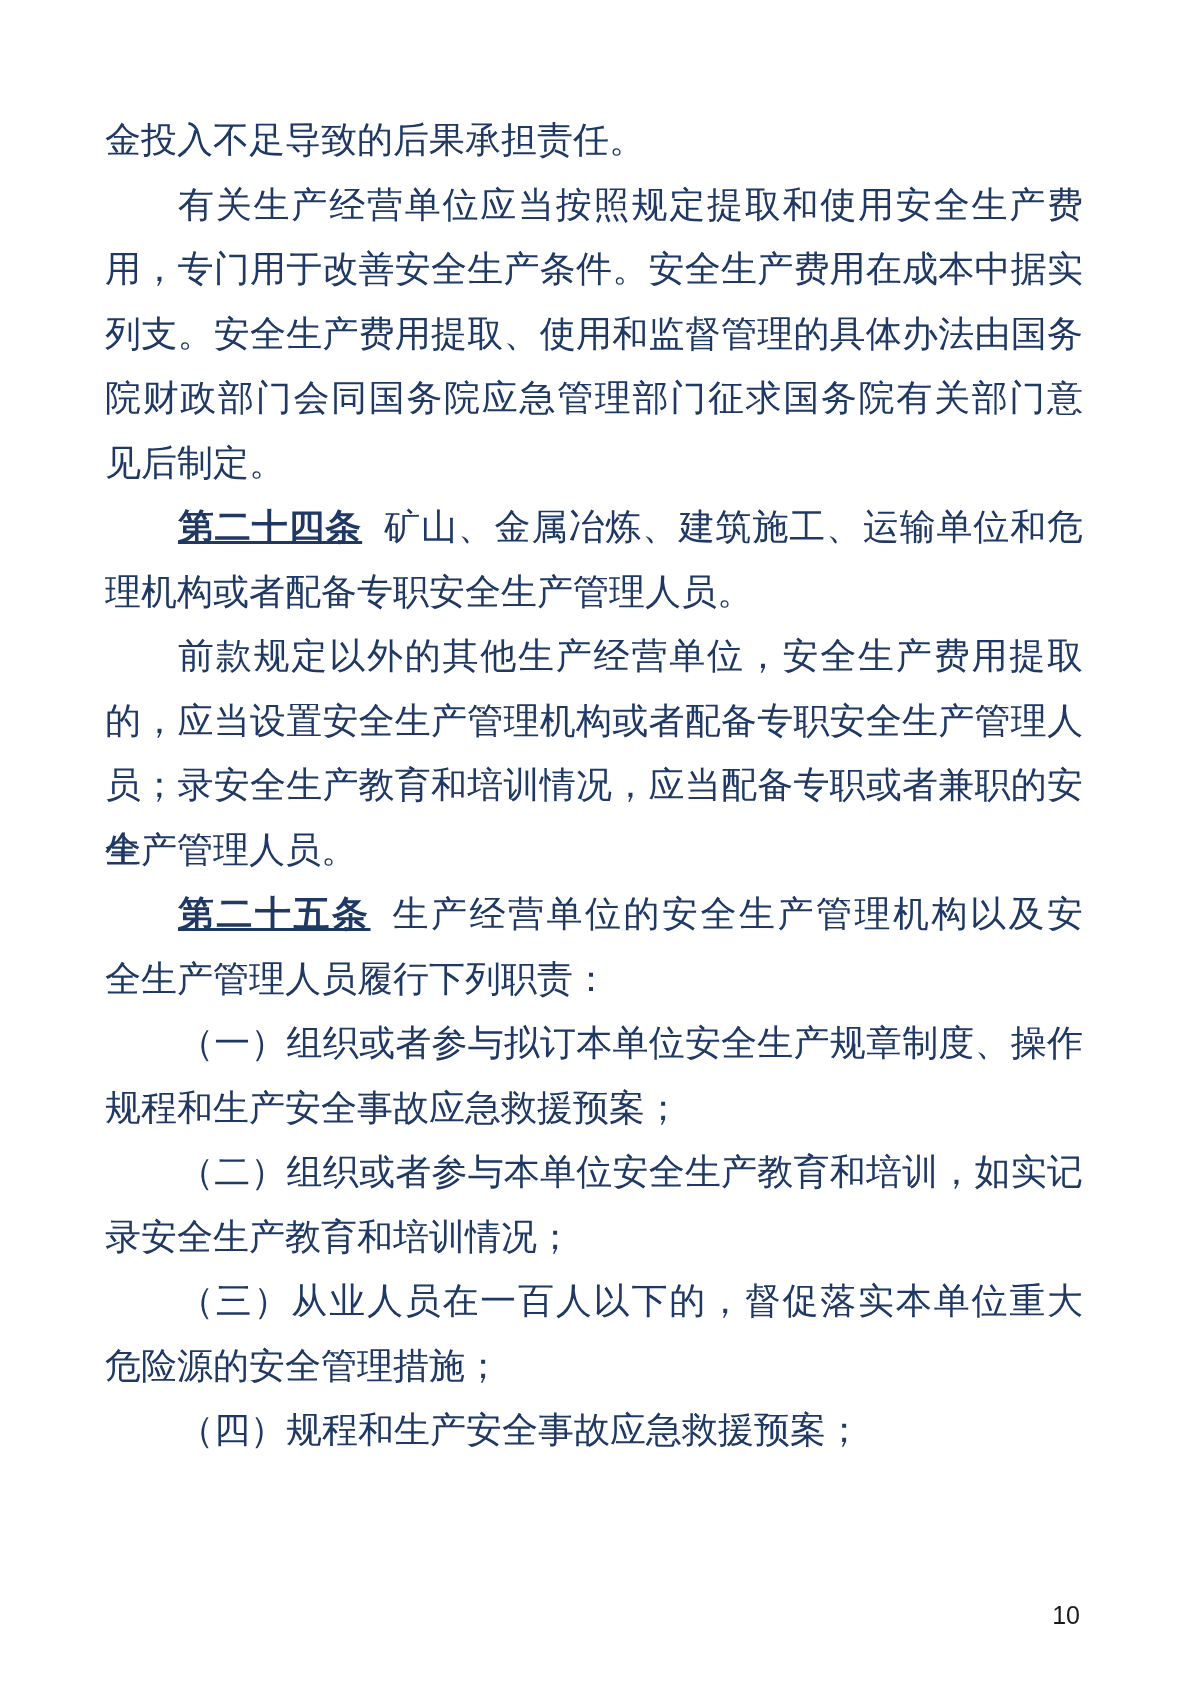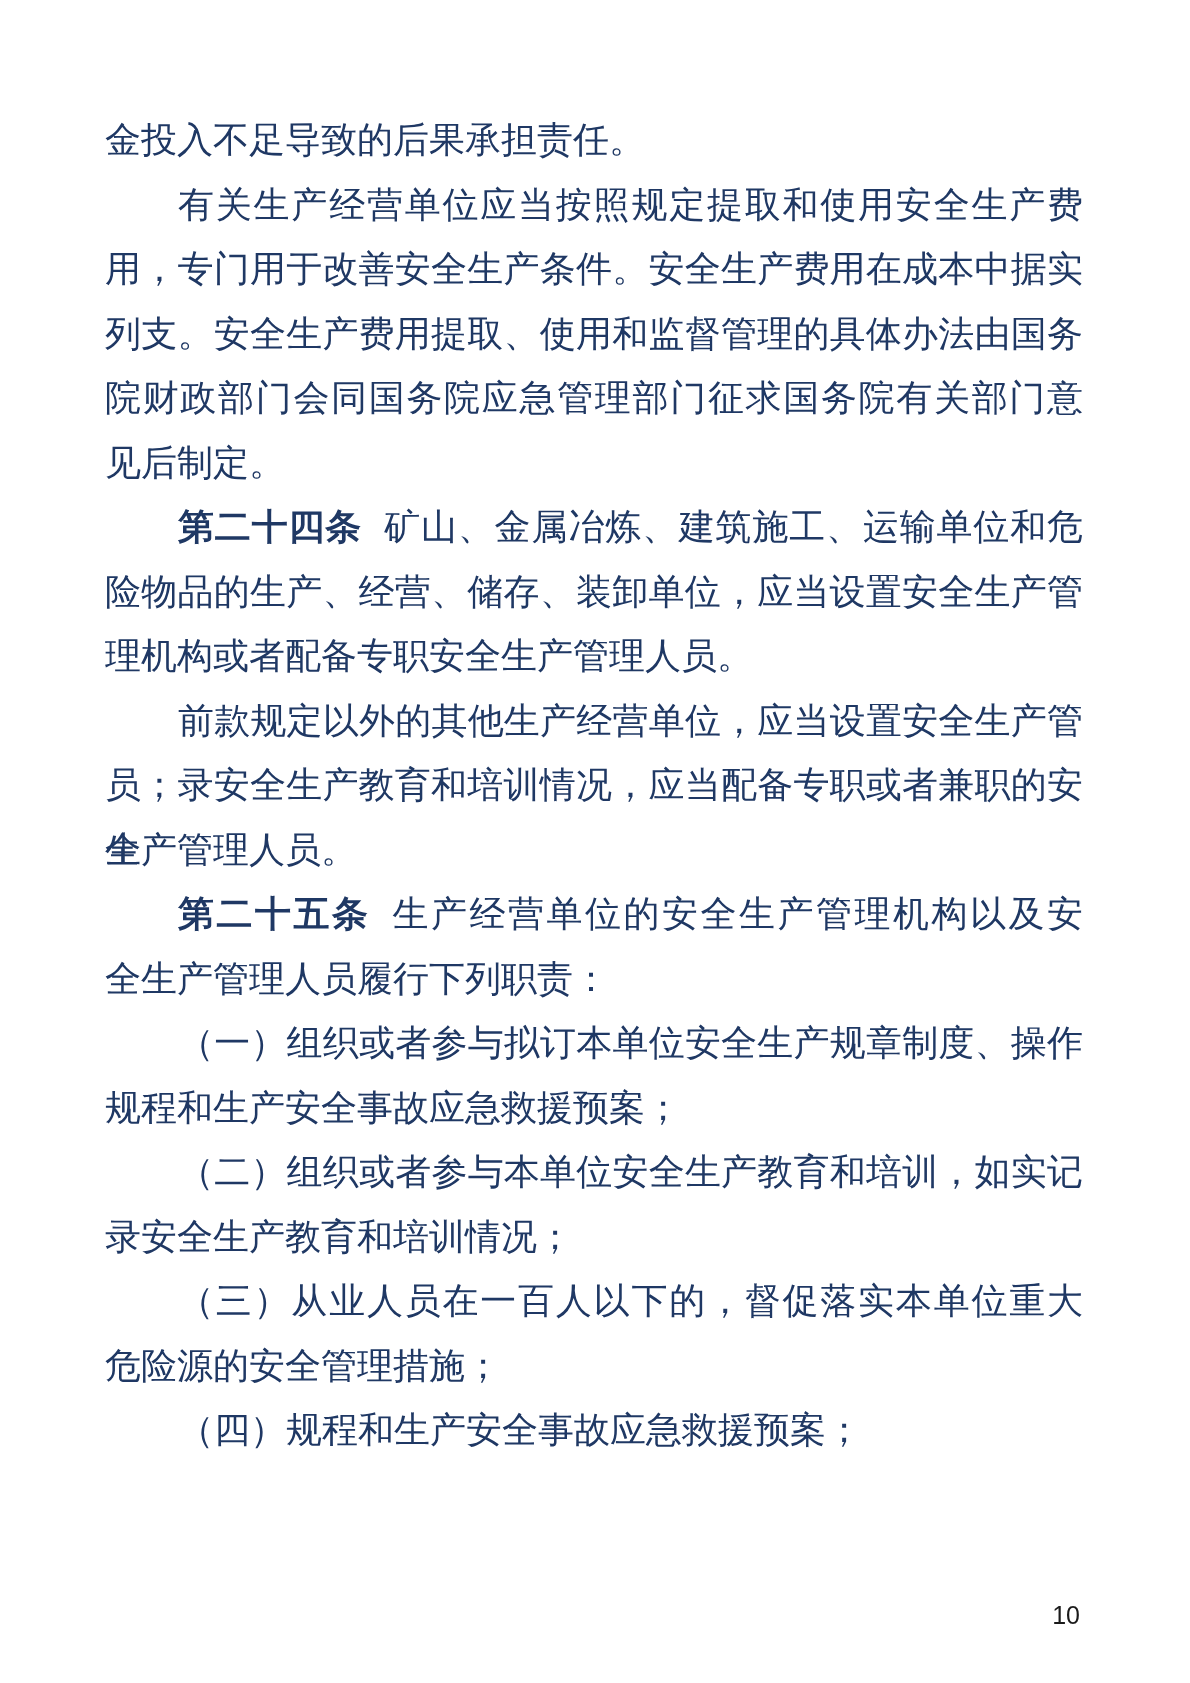--- a/index.html
+++ b/index.html
@@ -37,20 +37,21 @@
   .line.justify {
     text-align: justify;
     text-align-last: justify;
   }
   .line.indent {
     padding-left: 73px;
   }
   .lead {
     font-weight: 700;
     margin-right: 22px;
+    text-decoration: underline;
   }
   .page-number {
     position: absolute;
     top: 1600px;
     right: 110px;
     color: #1a1a1a;
     font-family: "Liberation Sans", "DejaVu Sans", sans-serif;
     font-size: 25px;
     line-height: 30px;
   }
@@ -64,23 +65,23 @@
     <div class="line">金投入不足导致的后果承担责任。</div>
     <div class="line indent justify">有关生产经营单位应当按照规定提取和使用安全生产费</div>
     <div class="line justify">用，专门用于改善安全生产条件。安全生产费用在成本中据实</div>
     <div class="line justify">列支。安全生产费用提取、使用和监督管理的具体办法由国务</div>
     <div class="line justify">院财政部门会同国务院应急管理部门征求国务院有关部门意</div>
     <div class="line">见后制定。</div>
 
     <div class="line indent justify">
       <span class="lead">第二十四条</span><span>矿山、金属冶炼、建筑施工、运输单位和危</span>
     </div>
-    <div class="line justify">险物品的生产、经营、储存、装卸单位，应当设置安全生产管</div>
     <div class="line">理机构或者配备专职安全生产管理人员。</div>
-    <div class="line indent justify">前款规定以外的其他生产经营单位，应当设置安全生产管</div>
+    <div class="line indent justify">前款规定以外的其他生产经营单位，安全生产费用提取</div>
+    <div class="line justify">的，应当设置安全生产管理机构或者配备专职安全生产管理人</div>
     <div class="line justify">员；录安全生产教育和培训情况，应当配备专职或者兼职的安全</div>
     <div class="line">生产管理人员。</div>
 
     <div class="line indent justify">
       <span class="lead">第二十五条</span><span>生产经营单位的安全生产管理机构以及安</span>
     </div>
     <div class="line">全生产管理人员履行下列职责：</div>
     <div class="line indent justify">（一）组织或者参与拟订本单位安全生产规章制度、操作</div>
     <div class="line">规程和生产安全事故应急救援预案；</div>
     <div class="line indent justify">（二）组织或者参与本单位安全生产教育和培训，如实记</div>

